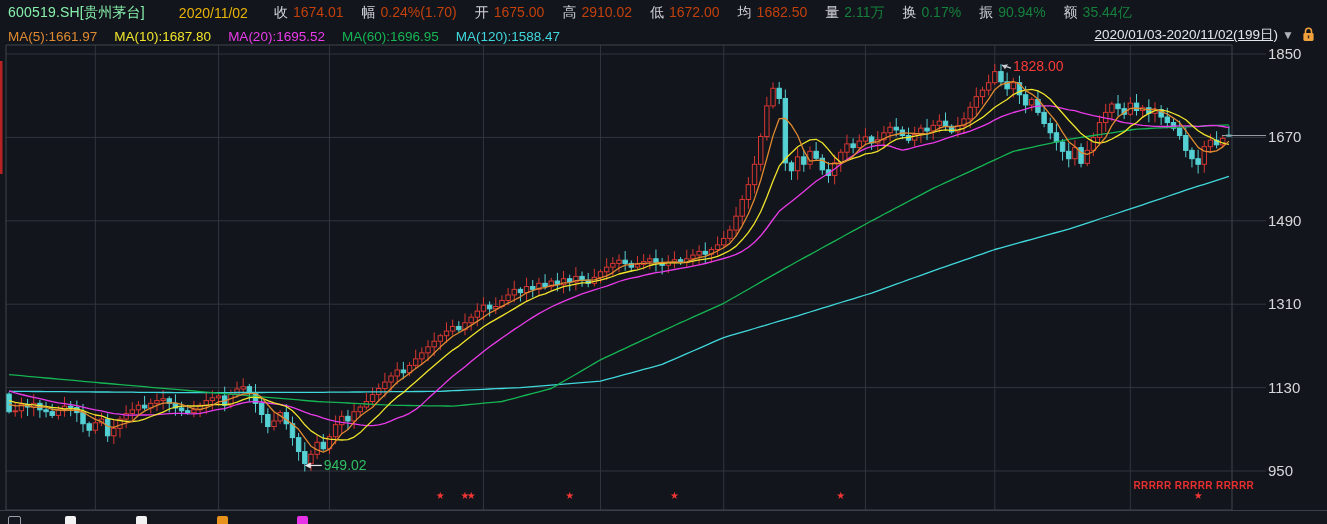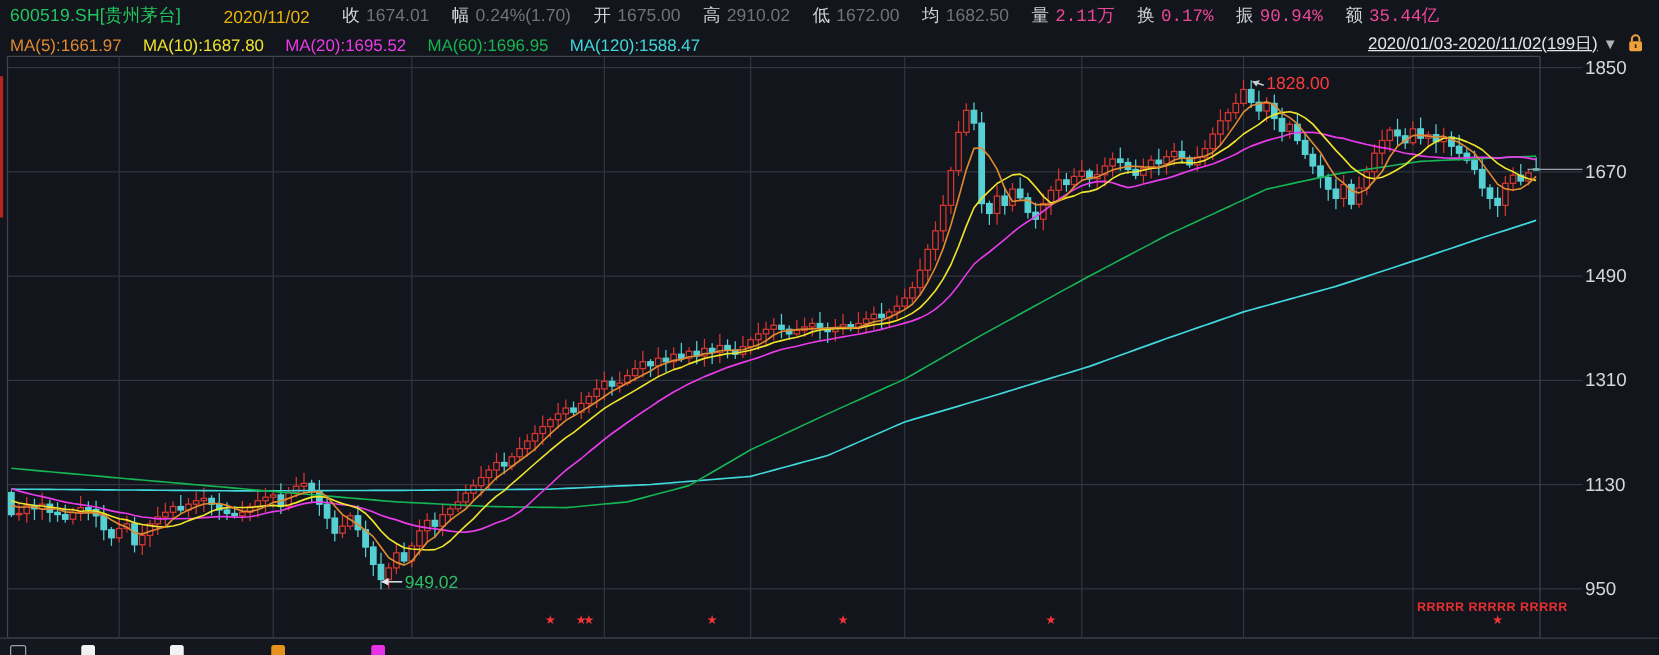--- a/index.html
+++ b/index.html
@@ -4,27 +4,27 @@
 <style>
   html,body{margin:0;padding:0;background:#0b0d12;}
   .screen{
     position:relative;width:1327px;height:524px;background:#12151b;
     font-family:"Liberation Sans","DejaVu Sans",sans-serif;overflow:hidden;
     -webkit-font-smoothing:antialiased;
   }
   
   .hdr1{position:absolute;top:0;left:0;width:100%;height:25px;display:flex;align-items:center;
         font-size:14px;color:#d0d3d8;white-space:nowrap;}
-  .hdr1 .sym{color:#22c55e;margin-left:8px;letter-spacing:.2px;}
+  .hdr1 .sym{color:#86efac;margin-left:8px;letter-spacing:.2px;}
   .hdr1 .date{color:#eab308;margin-left:34px;}
   .fields{display:flex;margin-left:26px;}
   .fld{display:flex;margin-right:18px;align-items:baseline;}
   .fld .lab{color:#d0d3d8;margin-right:5px;}
-  .fld .val.red{color:#737373;}
-  .fld .val.white{color:#ec4899;font-family:Liberation Mono, monospace;}
+  .fld .val.red{color:#c2410c;}
+  .fld .val.white{color:#15803d;}
   .hdr2{position:absolute;top:25px;left:0;width:100%;height:19px;display:flex;align-items:flex-end;
         font-size:13.5px;white-space:nowrap;}
   .ma-item{margin-left:8px;margin-right:9px;}
   .range-box{position:absolute;right:12px;top:0;display:flex;align-items:center;height:19px;margin-left:34px;}
   .range-lbl{color:#e2e6ea;font-size:13.5px;text-decoration:underline;cursor:pointer;}
   .caret{color:#aeb3ba;font-size:12px;margin-left:4px;cursor:pointer;}
   .lock{margin-left:8px;cursor:pointer;display:inline-flex;}
   
   #kline-svg{position:absolute;left:0;top:0;}
   

